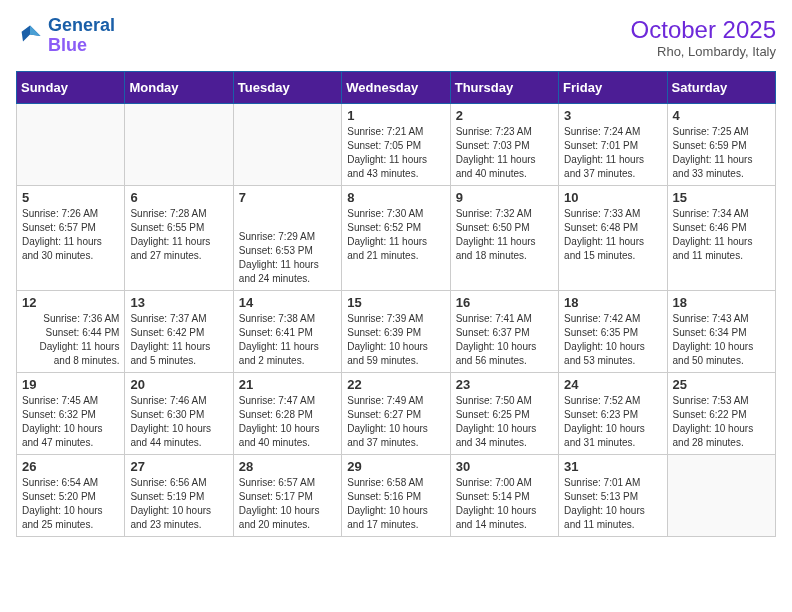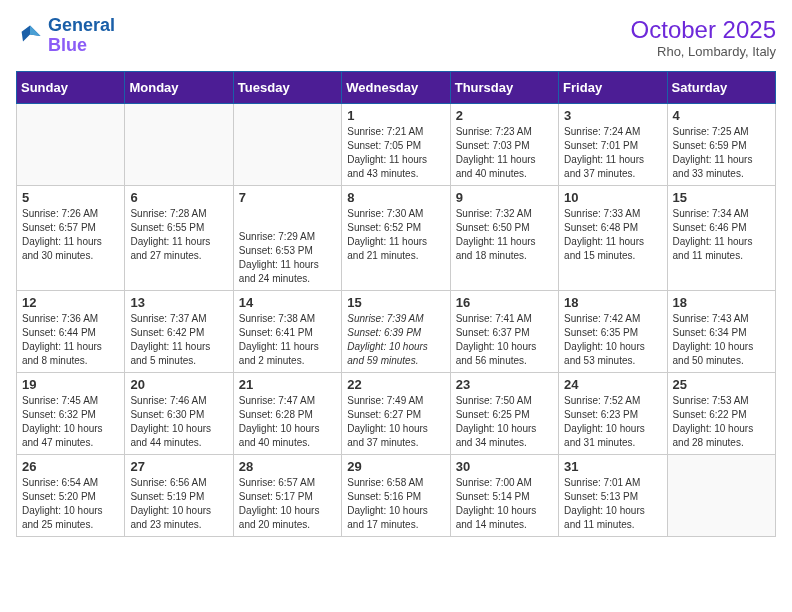--- a/index.html
+++ b/index.html
@@ -197,42 +197,42 @@
           <span class="day-num">15</span>
           <div class="day-info" style="white-space: pre-line;">Sunrise: 7:34 AM
 Sunset: 6:46 PM
 Daylight: 11 hours
 and 11 minutes.</div>
         </td>
       </tr>
       <tr>
         <td>
           <span class="day-num">12</span>
-          <div class="day-info" style="white-space: pre-line;">Sunrise: 7:36 AM
+          <div class="day-info" style="white-space: pre-line; text-align: right;">Sunrise: 7:36 AM
 Sunset: 6:44 PM
 Daylight: 11 hours
 and 8 minutes.</div>
         </td>
         <td>
           <span class="day-num">13</span>
           <div class="day-info" style="white-space: pre-line;">Sunrise: 7:37 AM
 Sunset: 6:42 PM
 Daylight: 11 hours
 and 5 minutes.</div>
         </td>
         <td>
           <span class="day-num">14</span>
           <div class="day-info" style="white-space: pre-line;">Sunrise: 7:38 AM
 Sunset: 6:41 PM
 Daylight: 11 hours
 and 2 minutes.</div>
         </td>
         <td>
           <span class="day-num">15</span>
-          <div class="day-info" style="white-space: pre-line; font-style: italic;">Sunrise: 7:39 AM
+          <div class="day-info" style="white-space: pre-line;">Sunrise: 7:39 AM
 Sunset: 6:39 PM
 Daylight: 10 hours
 and 59 minutes.</div>
         </td>
         <td>
           <span class="day-num">16</span>
           <div class="day-info" style="white-space: pre-line;">Sunrise: 7:41 AM
 Sunset: 6:37 PM
 Daylight: 10 hours
 and 56 minutes.</div>

